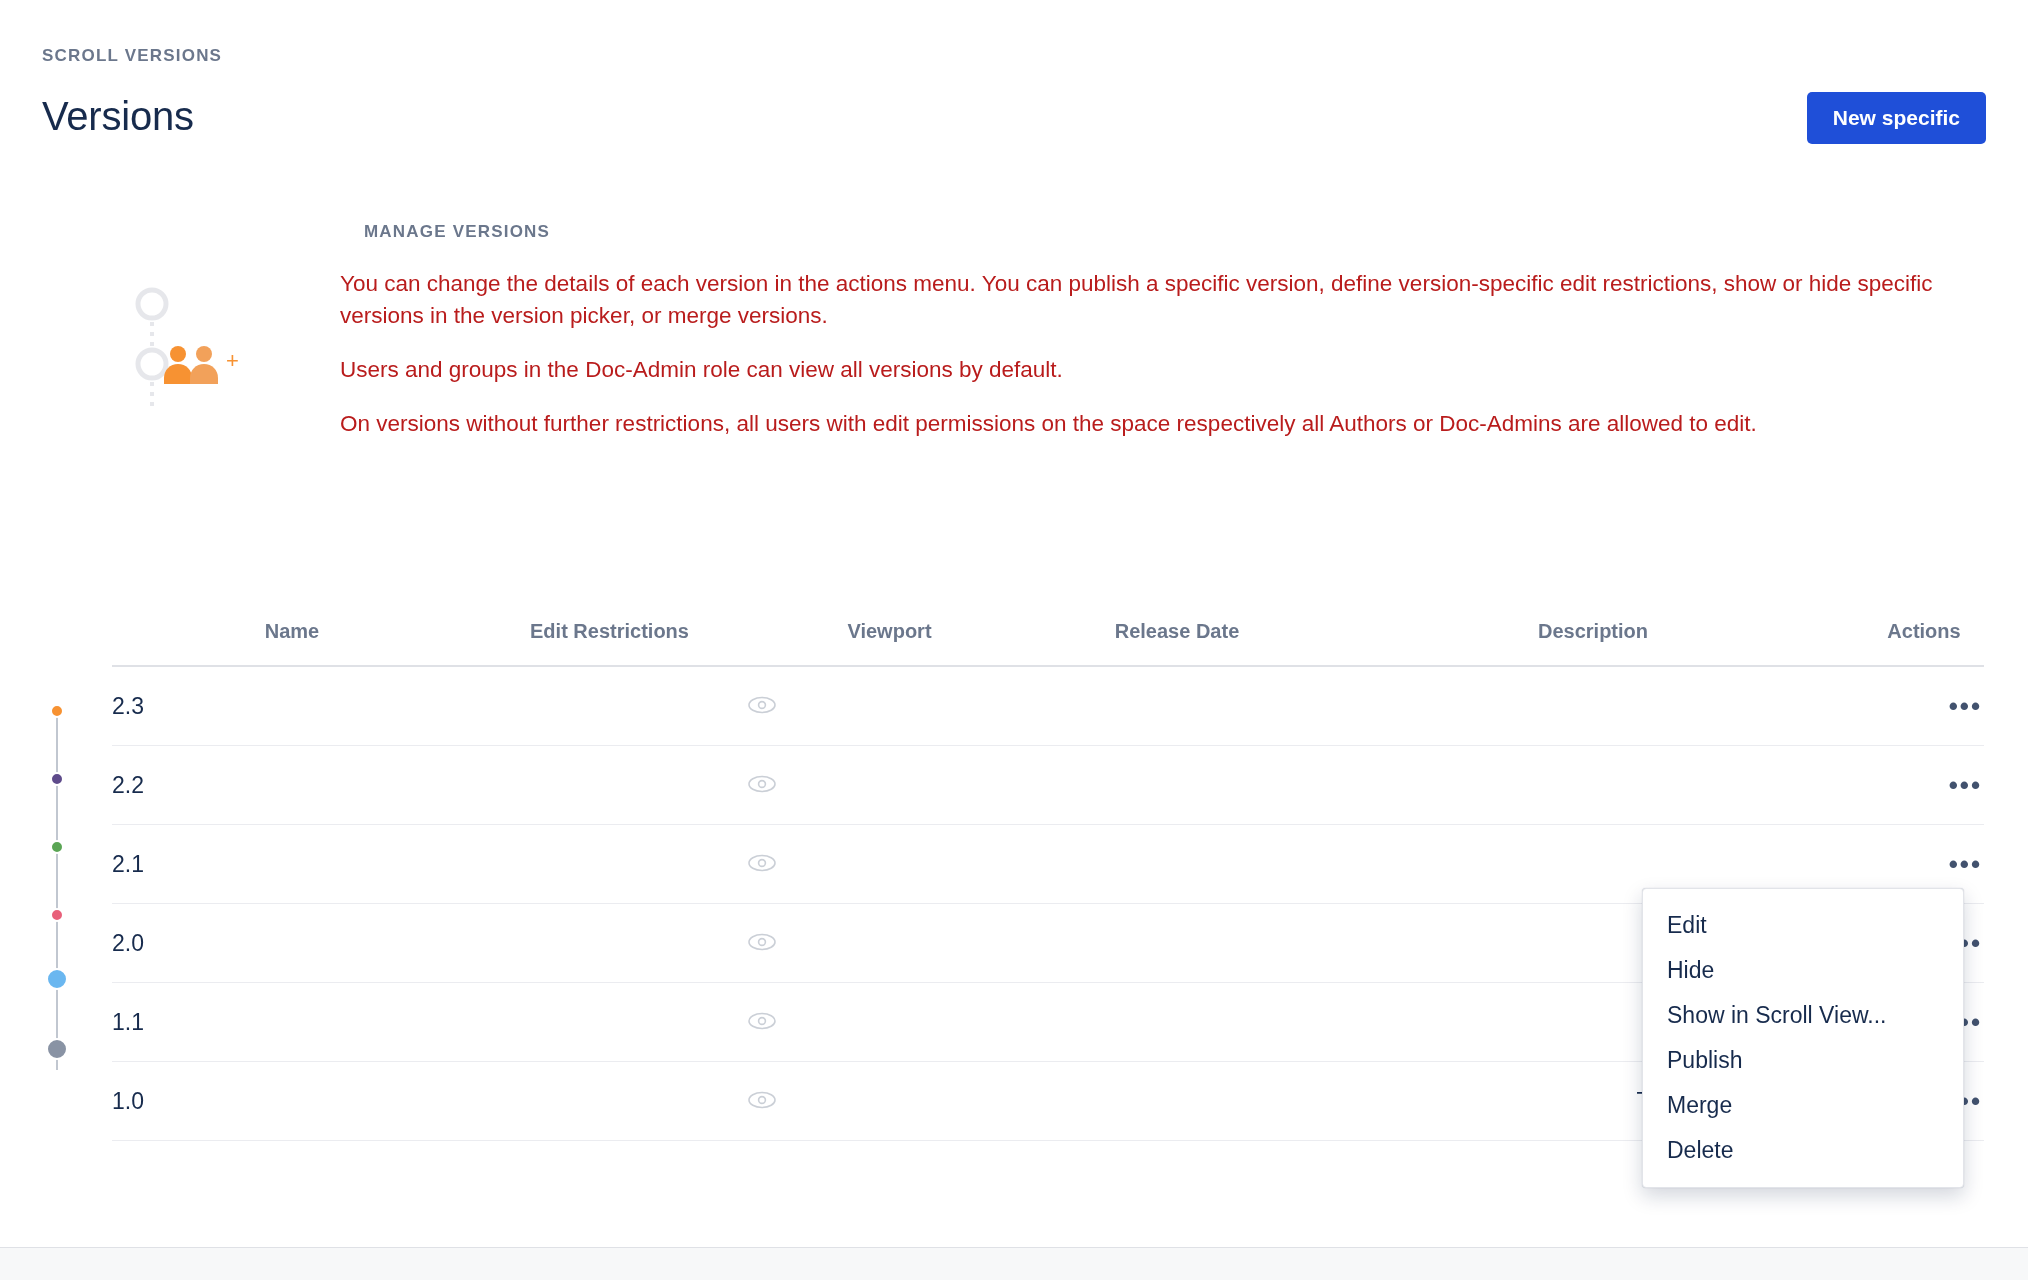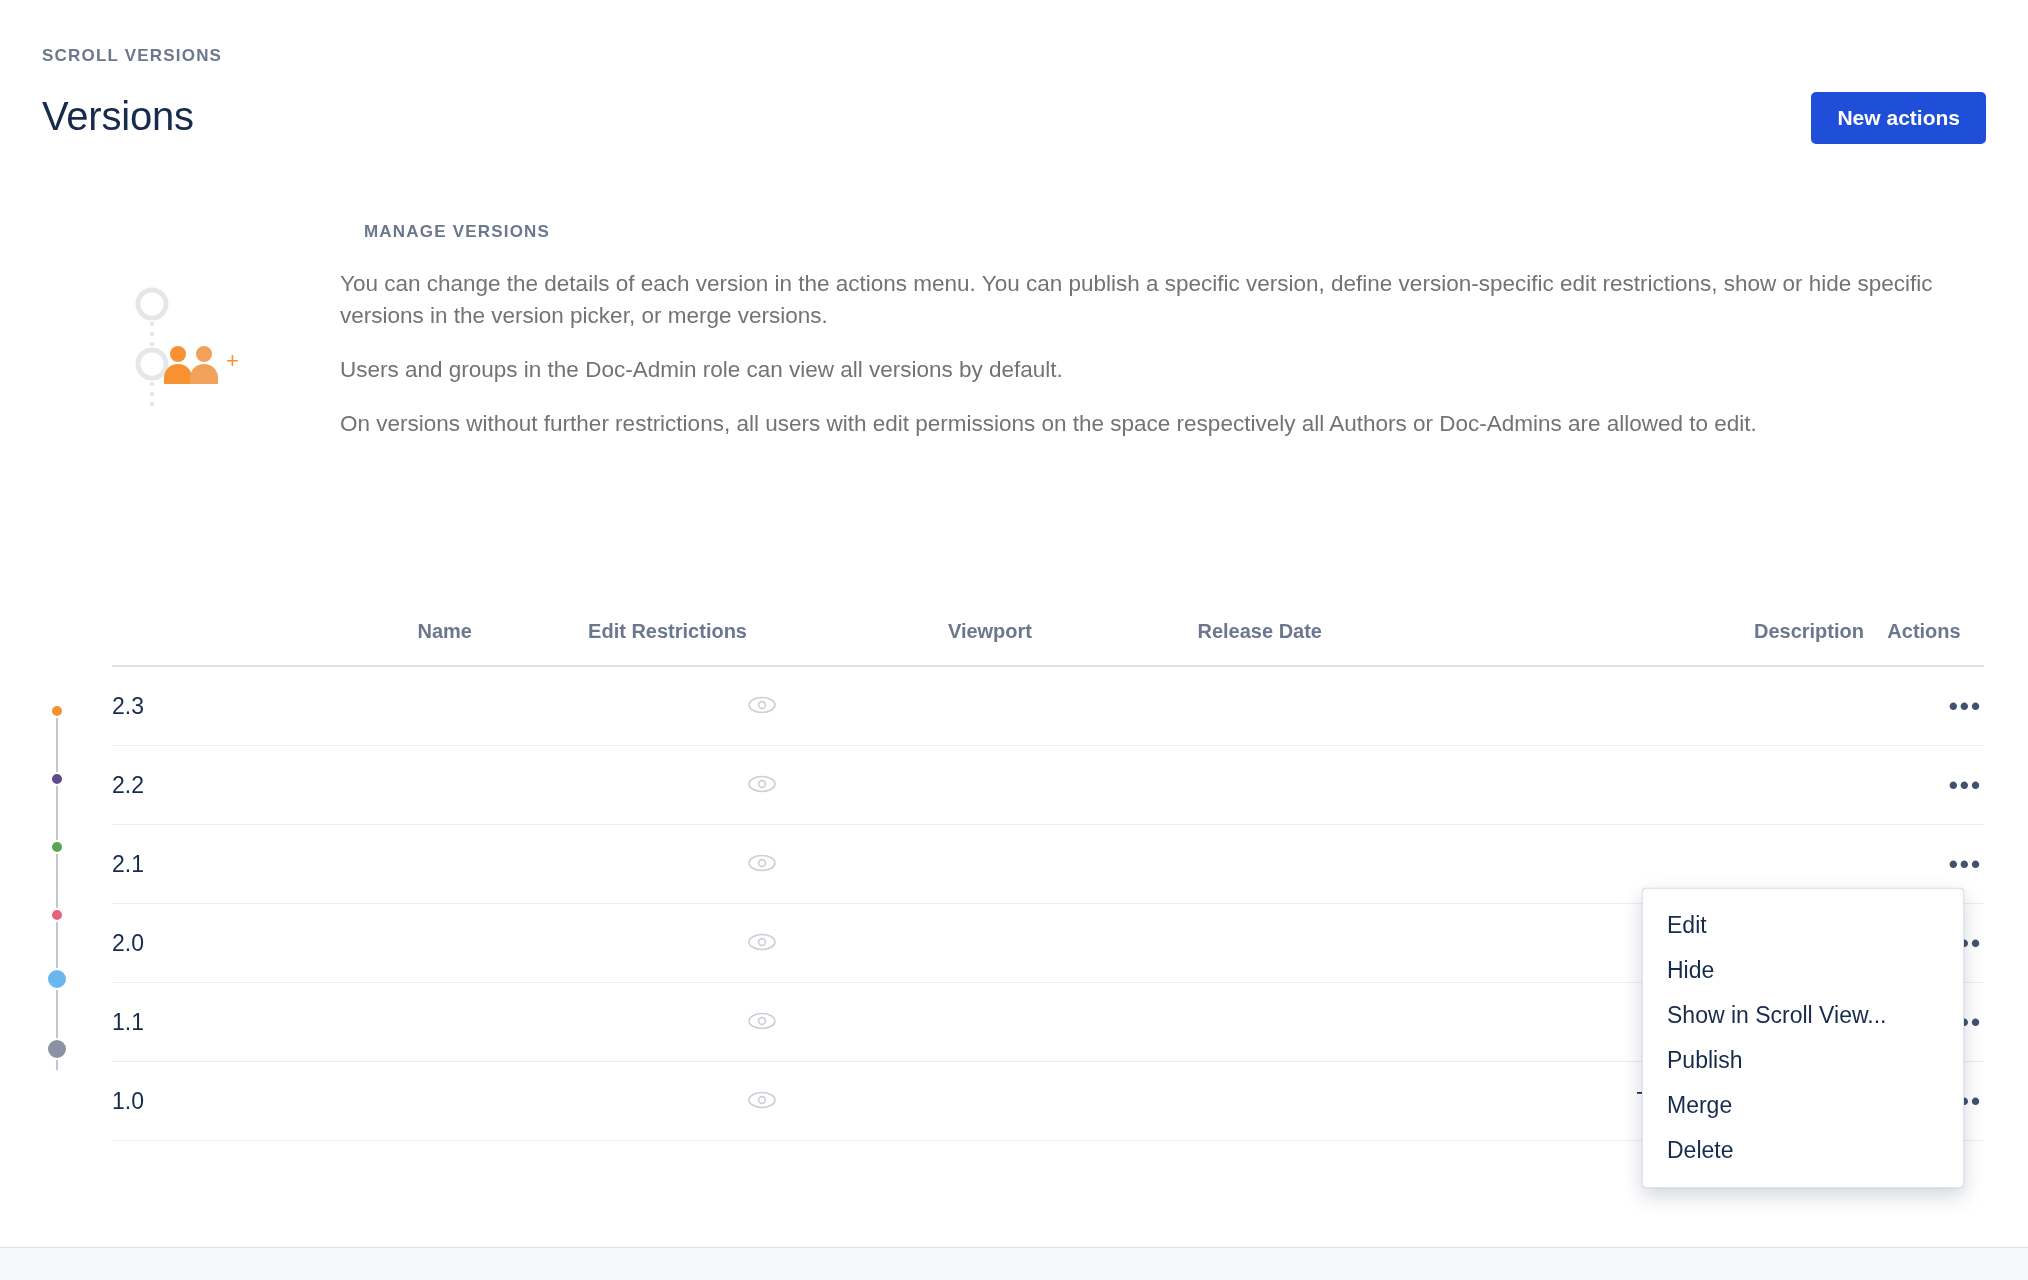--- a/index.html
+++ b/index.html
@@ -70,21 +70,21 @@
     font-weight: 700;
     color: #6b778c;
     text-transform: uppercase;
     margin-bottom: 26px;
     margin-left: 24px;
   }
   .info p {
     margin: 0 0 22px 0;
     font-size: 22.5px;
     line-height: 1.42;
-    color: #737373;
+    color: #b91c1c;
     max-width: 1600px;
   }
   .info p:last-child { margin-bottom: 6px; }
 
   
   .illus {
     position: absolute;
     left: 128px;
     top: 282px;
     width: 140px;
@@ -101,21 +101,21 @@
   table.versions {
     width: 100%;
     border-collapse: collapse;
     font-size: 22px;
     color: #172b4d;
   }
   table.versions thead th {
     font-size: 20px;
     font-weight: 700;
     color: #6b778c;
-    text-align: right;
+    text-align: center;
     padding: 0 0 22px 0;
     border-bottom: 2px solid #dfe1e6;
   }
   table.versions thead th.right { text-align: center; }
   table.versions tbody td {
     padding: 22px 0;
     border-bottom: 1px solid #ebecf0;
     font-size: 23px;
     color: #172b4d;
     vertical-align: middle;
@@ -204,21 +204,21 @@
     background: #f7f8f9;
   }
 </style>
 </head>
 <body>
 
 <div class="page">
 
   <div class="eyebrow">SCROLL VERSIONS</div>
   <div class="page-title">Versions</div>
-  <button class="new-version-btn">New actions</button>
+  <button class="new-version-btn">New specific</button>
 
   <div class="illus">
     <svg width="140" height="160" viewBox="0 0 140 160" xmlns="http://www.w3.org/2000/svg">
       <line x1="24" y1="30" x2="24" y2="130" stroke="#e6e7eb" stroke-width="4" stroke-dasharray="4 6"></line>
       <circle cx="24" cy="22" r="14" fill="#ffffff" stroke="#e6e7eb" stroke-width="5"></circle>
       <circle cx="24" cy="82" r="14" fill="#ffffff" stroke="#e6e7eb" stroke-width="5"></circle>
       <circle cx="50" cy="72" r="8" fill="#f79232"></circle>
       <path d="M36 96c0-8 6-14 14-14s14 6 14 14v6H36z" fill="#f79232"></path>
       <circle cx="76" cy="72" r="8" fill="#f2a15a"></circle>
       <path d="M62 96c0-8 6-14 14-14s14 6 14 14v6H62z" fill="#f2a15a"></path>

